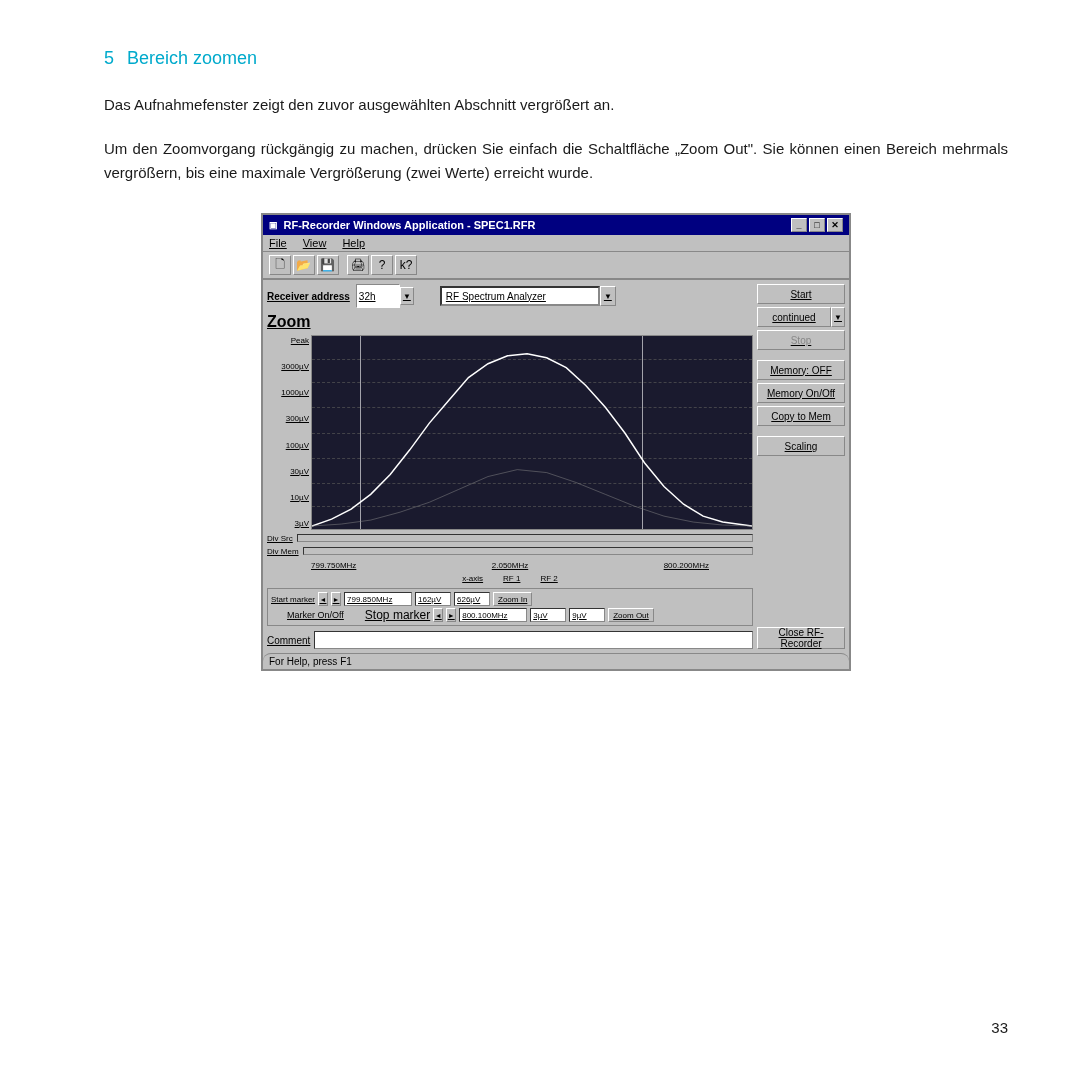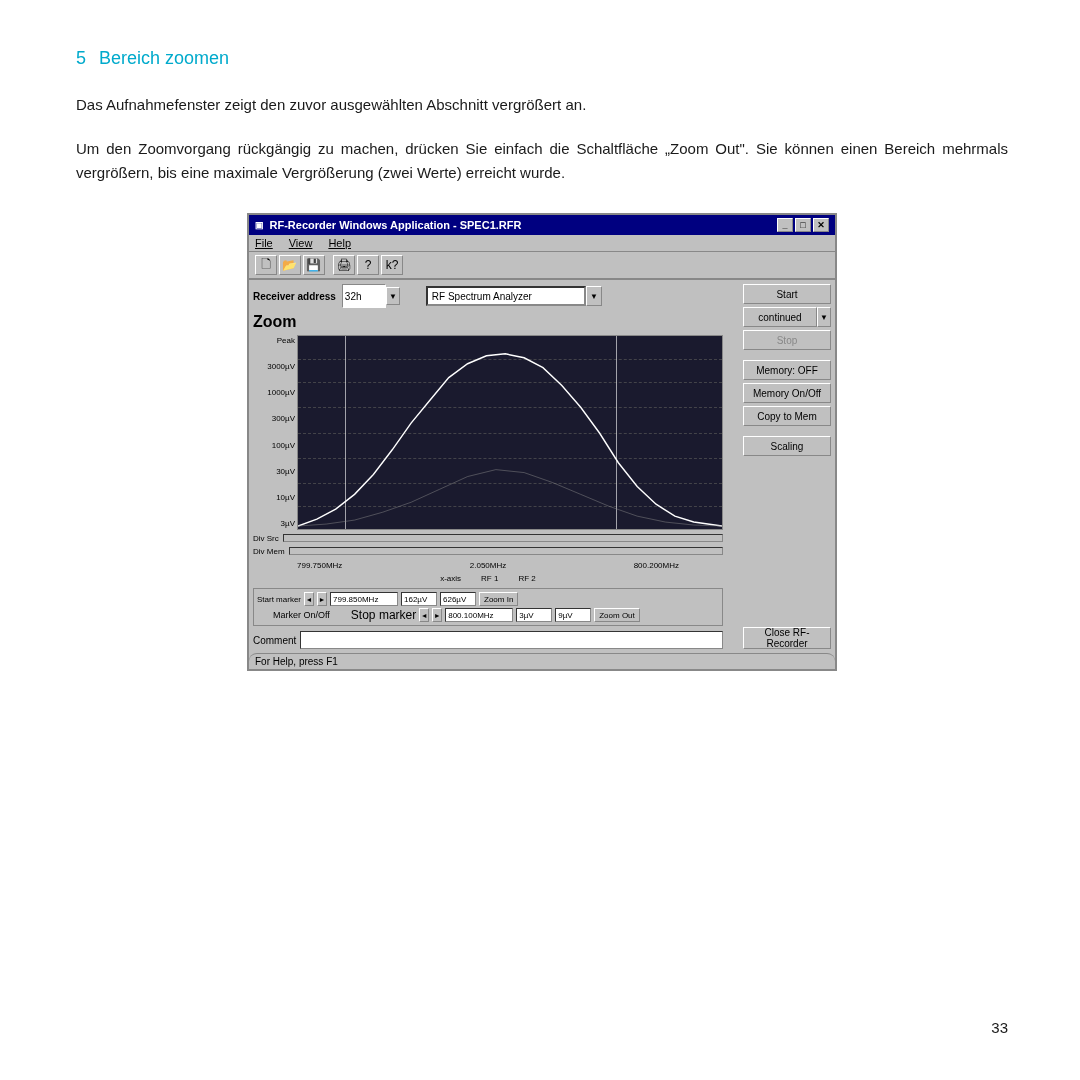--- a/index.html
+++ b/index.html
@@ -6,21 +6,21 @@
     body {
       width: 1080px;
       height: 1080px;
       background: #ffffff;
       font-family: Arial, sans-serif;
       position: relative;
       overflow: hidden;
     }
 
     .page-content {
-      padding: 48px 72px 40px 76px;
+      padding: 48px 72px 40px 104px;
     }
 
     .section-heading {
       color: #00aacc;
       font-size: 18px;
       font-weight: normal;
       margin-bottom: 24px;
       font-family: Arial, sans-serif;
     }
 
@@ -125,21 +125,22 @@
       font-size: 12px;
     }
 
     .toolbar-sep {
       width: 4px;
     }
 
     .win-body {
       display: flex;
       padding: 4px;
-      gap: 20px;
+      gap: 4px;
+      text-decoration: underline;
     }
 
     .win-main {
       flex: 1;
       display: flex;
       flex-direction: column;
       gap: 3px;
     }
 
     .win-sidebar {

